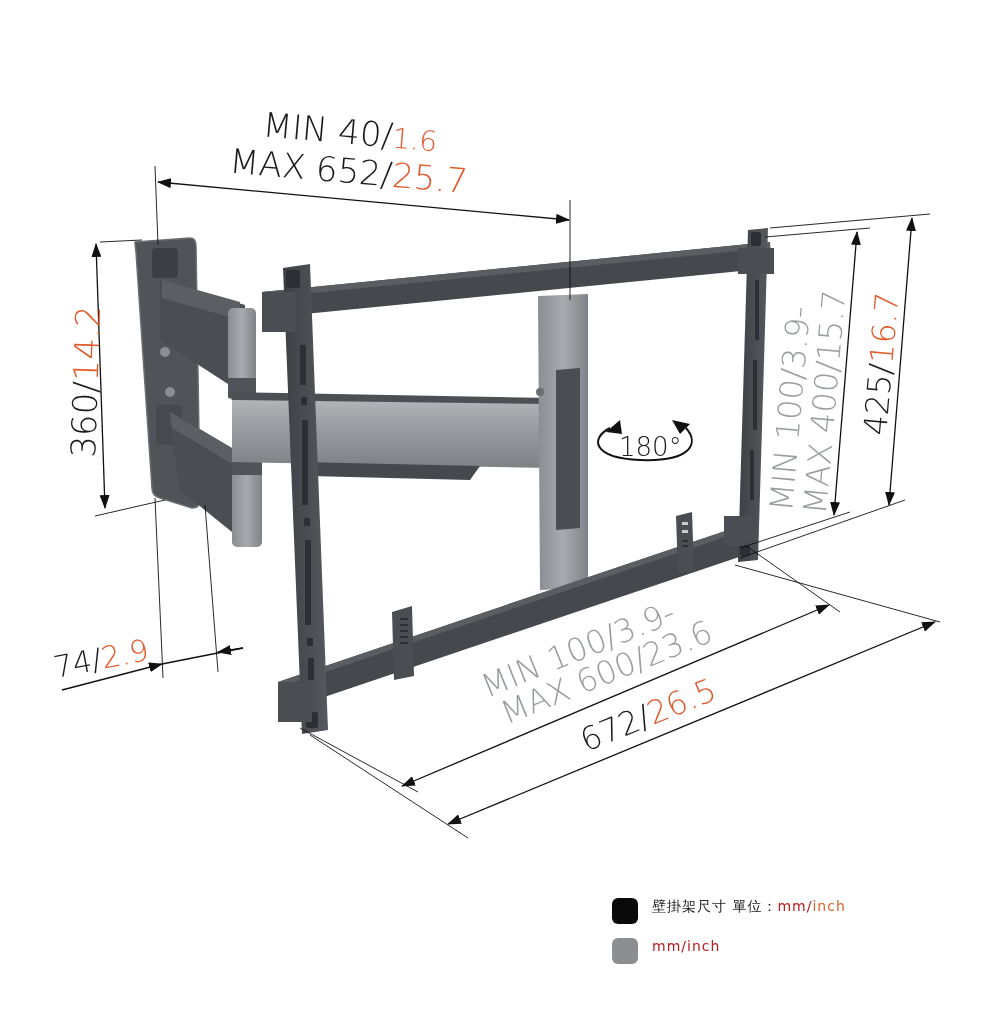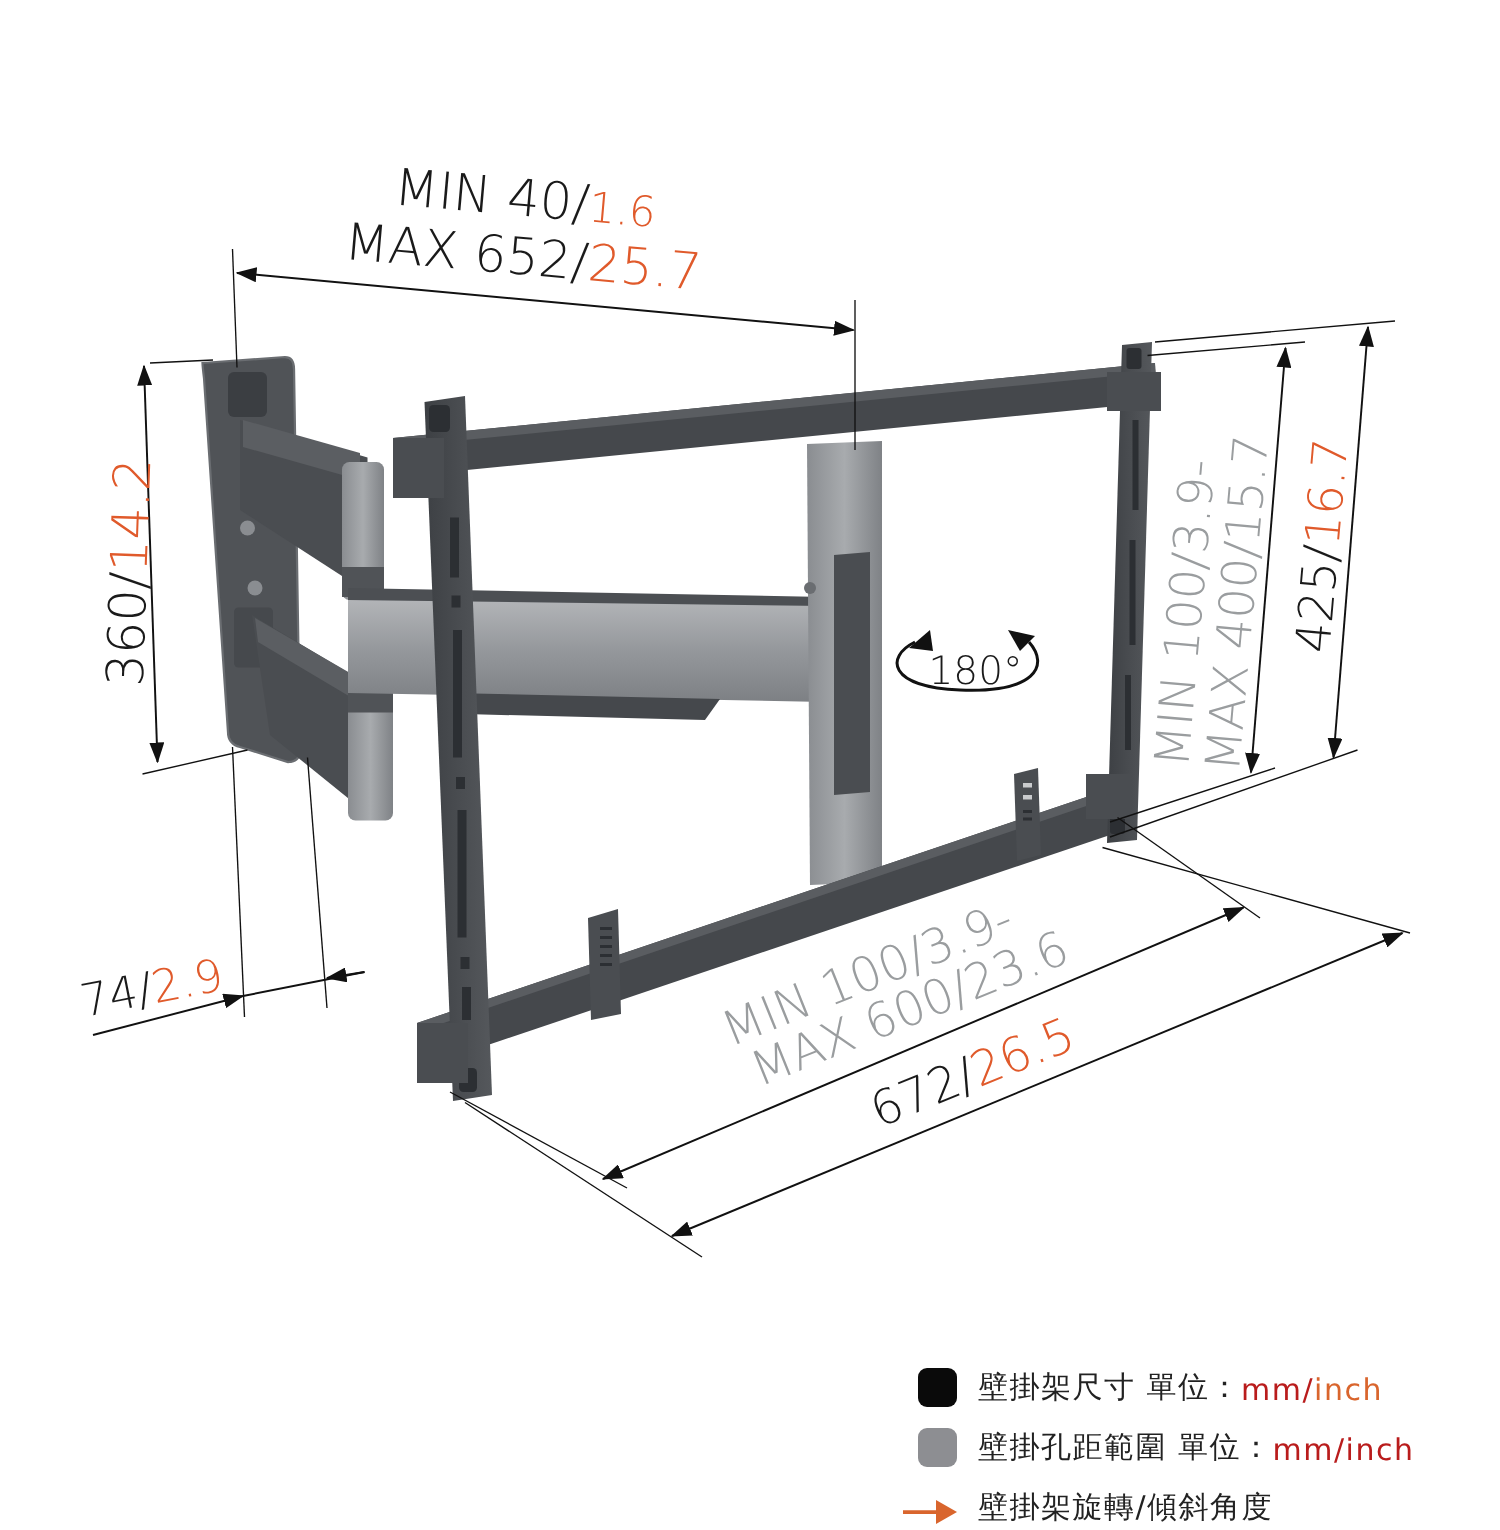--- a/index.html
+++ b/index.html
@@ -4,21 +4,21 @@
 <style>
   html, body { margin: 0; padding: 0; background: #ffffff; }
   body { width: 1000px; height: 1020px; position: relative; overflow: hidden;
          font-family: "Liberation Sans", "DejaVu Sans", sans-serif; }
   #diagram { position: absolute; left: 0; top: 0; width: 1000px; height: 1020px; }
   .dim-black { fill: #1a1a1a; }
   .dim-orange { fill: #e05a2b; }
   .dim-gray { fill: #9a9d9f; }
   .dim-text { font-family: "DejaVu Sans", "Liberation Sans", sans-serif; font-weight: 300; }
   .legend { position: absolute; left: 612px; top: 898px; width: 380px; }
-  .legend-row { display: flex; align-items: flex-end; height: 40px; font-size: 20px;
+  .legend-row { display: flex; align-items: flex-start; height: 40px; font-size: 14px;
                 color: #222; font-family: "DejaVu Sans", sans-serif; letter-spacing: 1px; }
   .swatch { width: 26px; height: 26px; border-radius: 6px; margin-right: 14px; flex: none; }
   .swatch-black { background: #0a0a0a; }
   .swatch-gray { background: #8d8e92; }
   .legend-arrow { width: 40px; height: 20px; margin-right: 12px; margin-left: -12px; flex: none; }
   .unit-orange { color: #d9652d; }
   .unit-dark { color: #b91c1c; }
 </style>
 </head>
 <body>
@@ -216,24 +216,16 @@
 
 <div class="legend">
   <div class="legend-row">
     <span class="swatch swatch-black"></span>
     <span>壁掛架尺寸 單位：</span>
     <span class="unit-dark">mm/</span>
       <span class="unit-orange">inch</span>
   </div>
   <div class="legend-row">
     <span class="swatch swatch-gray"></span>
-    <span>壁掛孔距範圍 單位：</span>
     <span class="unit-dark">mm/</span>
       <span class="unit-dark">inch</span>
   </div>
-  <div class="legend-row">
-    <svg class="legend-arrow" viewBox="0 0 40 20">
-      <line x1="2" y1="10" x2="26" y2="10" stroke="#d9652d" stroke-width="2.5"></line>
-      <path d="M24,2 L38,10 L24,18 Z" fill="#d9652d"></path>
-    </svg>
-    <span>壁掛架旋轉/傾斜角度</span>
-  </div>
 </div>
 
 </body></html>

